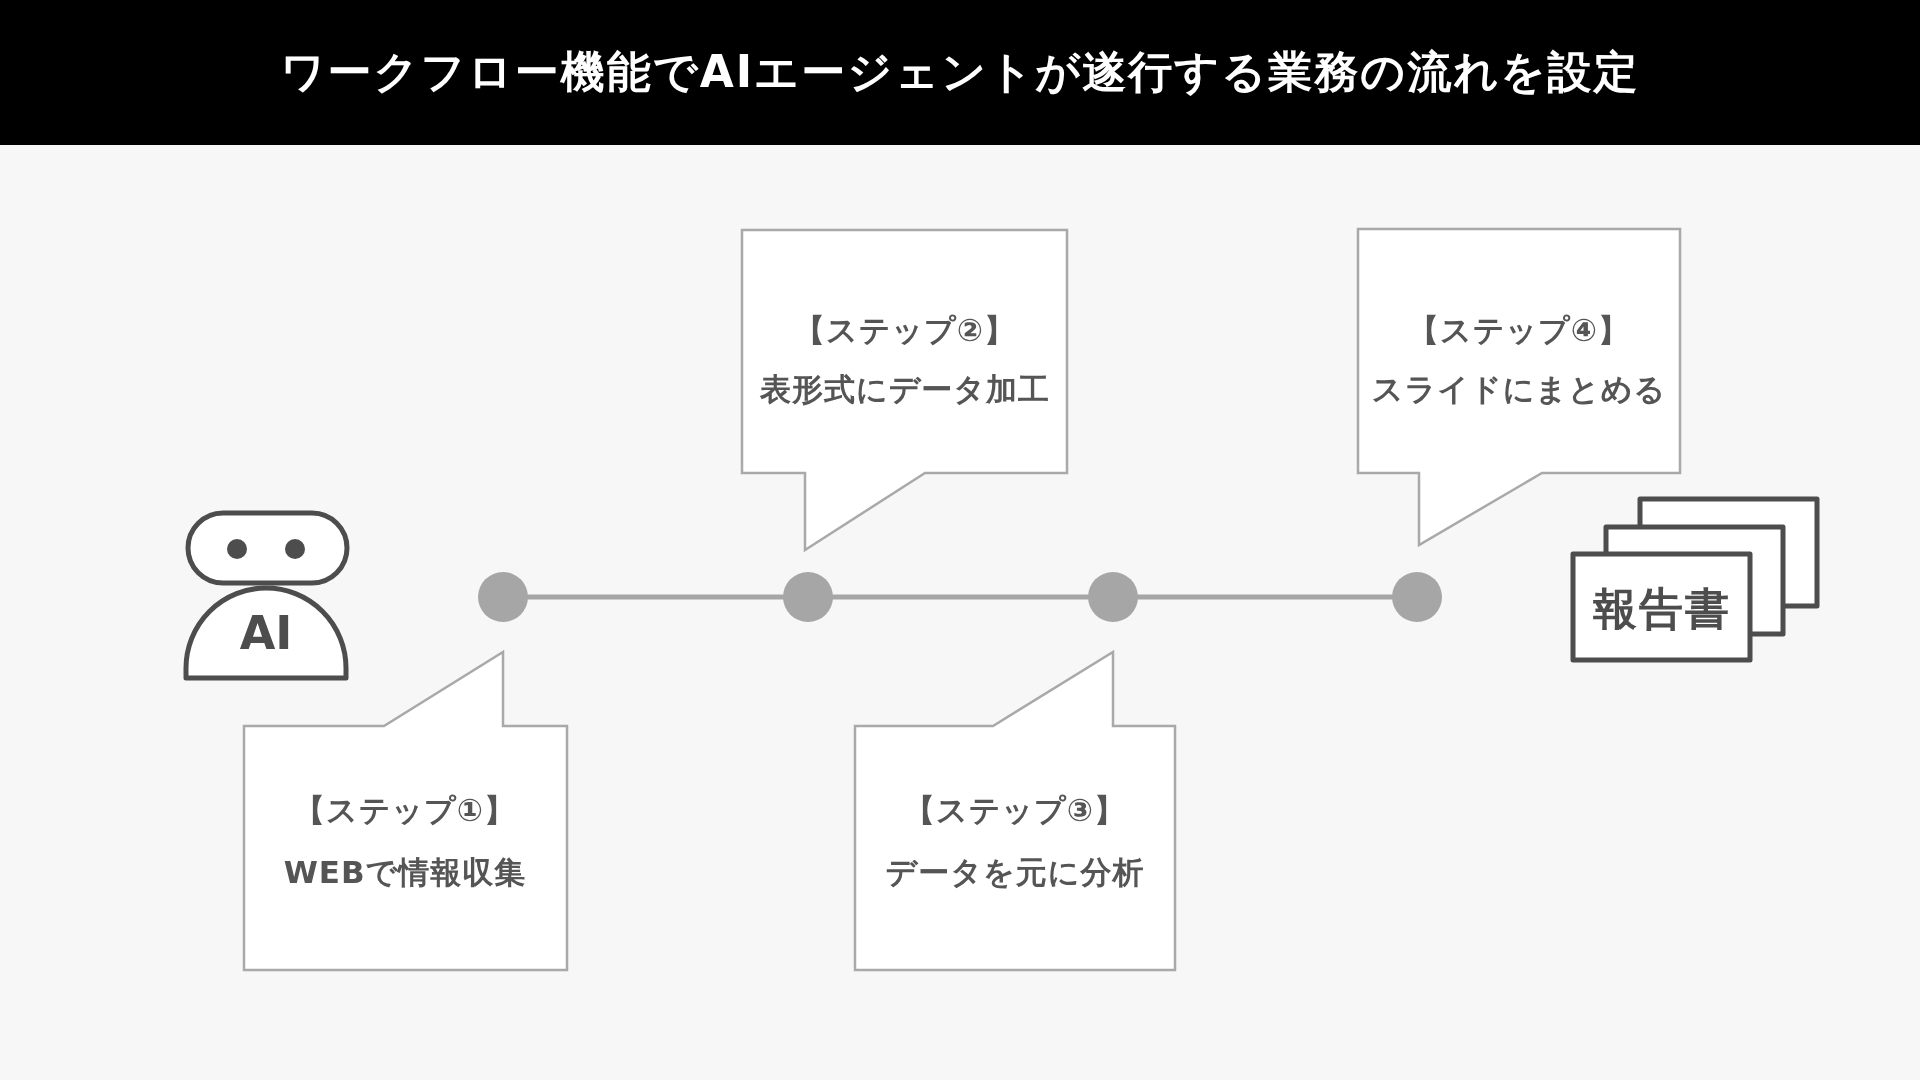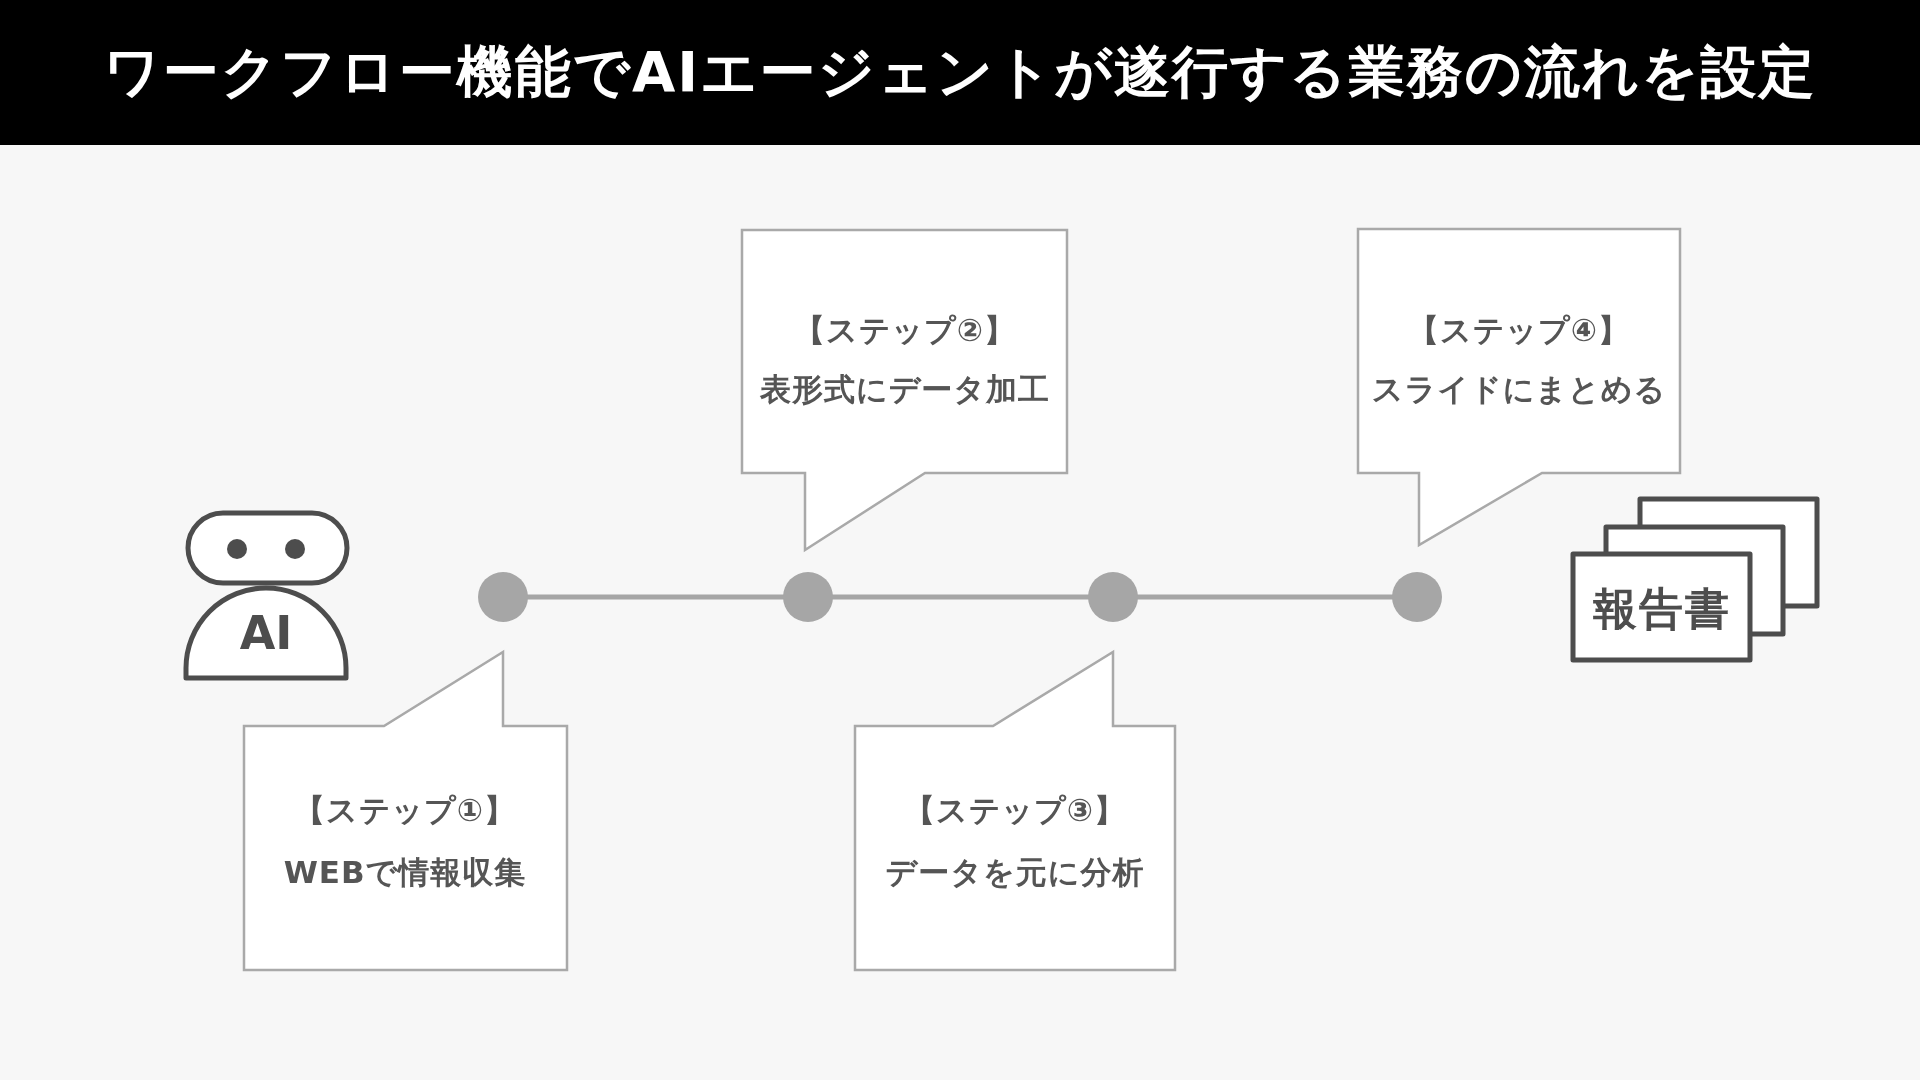--- a/index.html
+++ b/index.html
@@ -19,21 +19,21 @@
     width: 1920px; height: 145px;
     background: #000000;
     display: flex;
     align-items: center;
     justify-content: center;
     z-index: 2;
   }
   .titlebar h1 {
     margin: 0;
     color: #ffffff;
-    font-size: 56px;
+    font-size: 44px;
     font-weight: bold;
     letter-spacing: 2px;
     white-space: nowrap;
   }
 
   svg.diagram { position: absolute; top: 0; left: 0; z-index: 1; }
 
   .bubble {
     fill: #ffffff;
     stroke: #a9a9a9;

